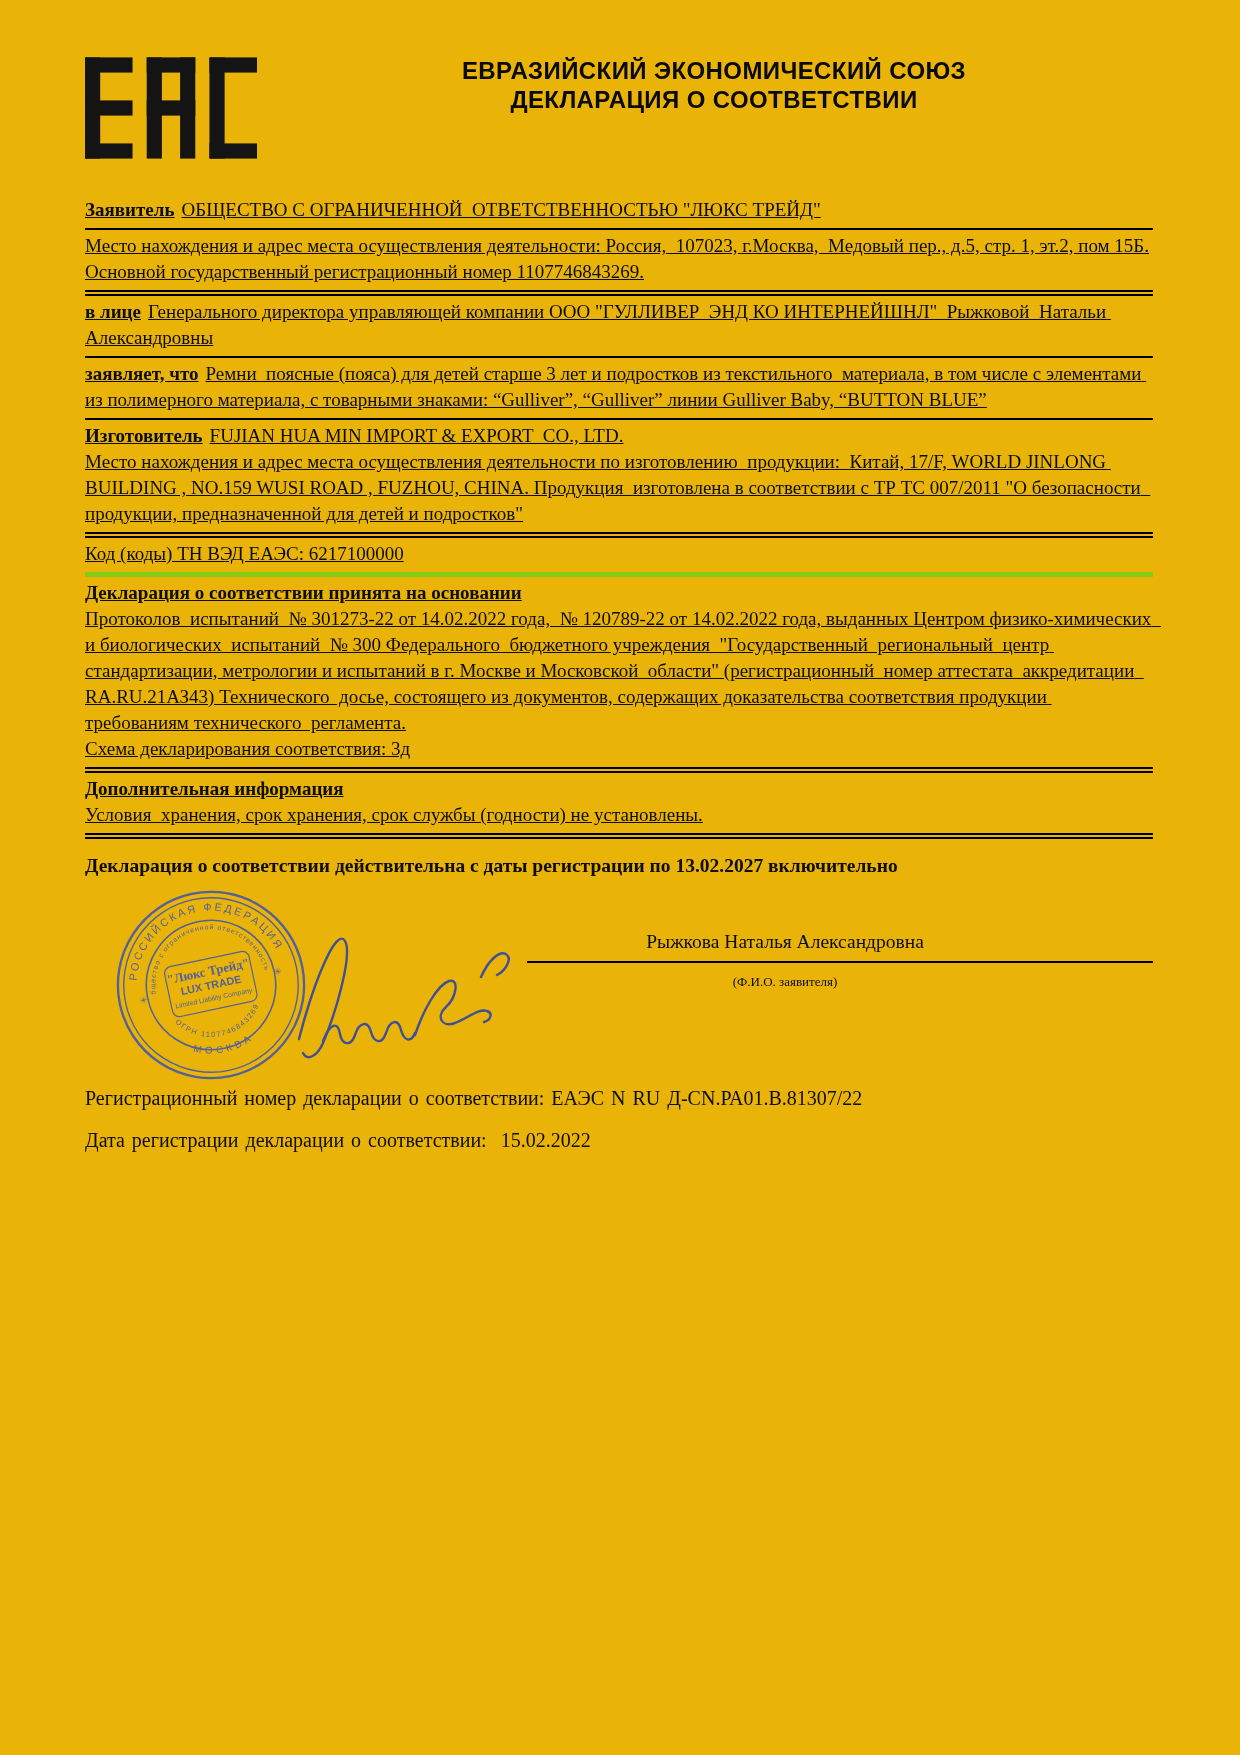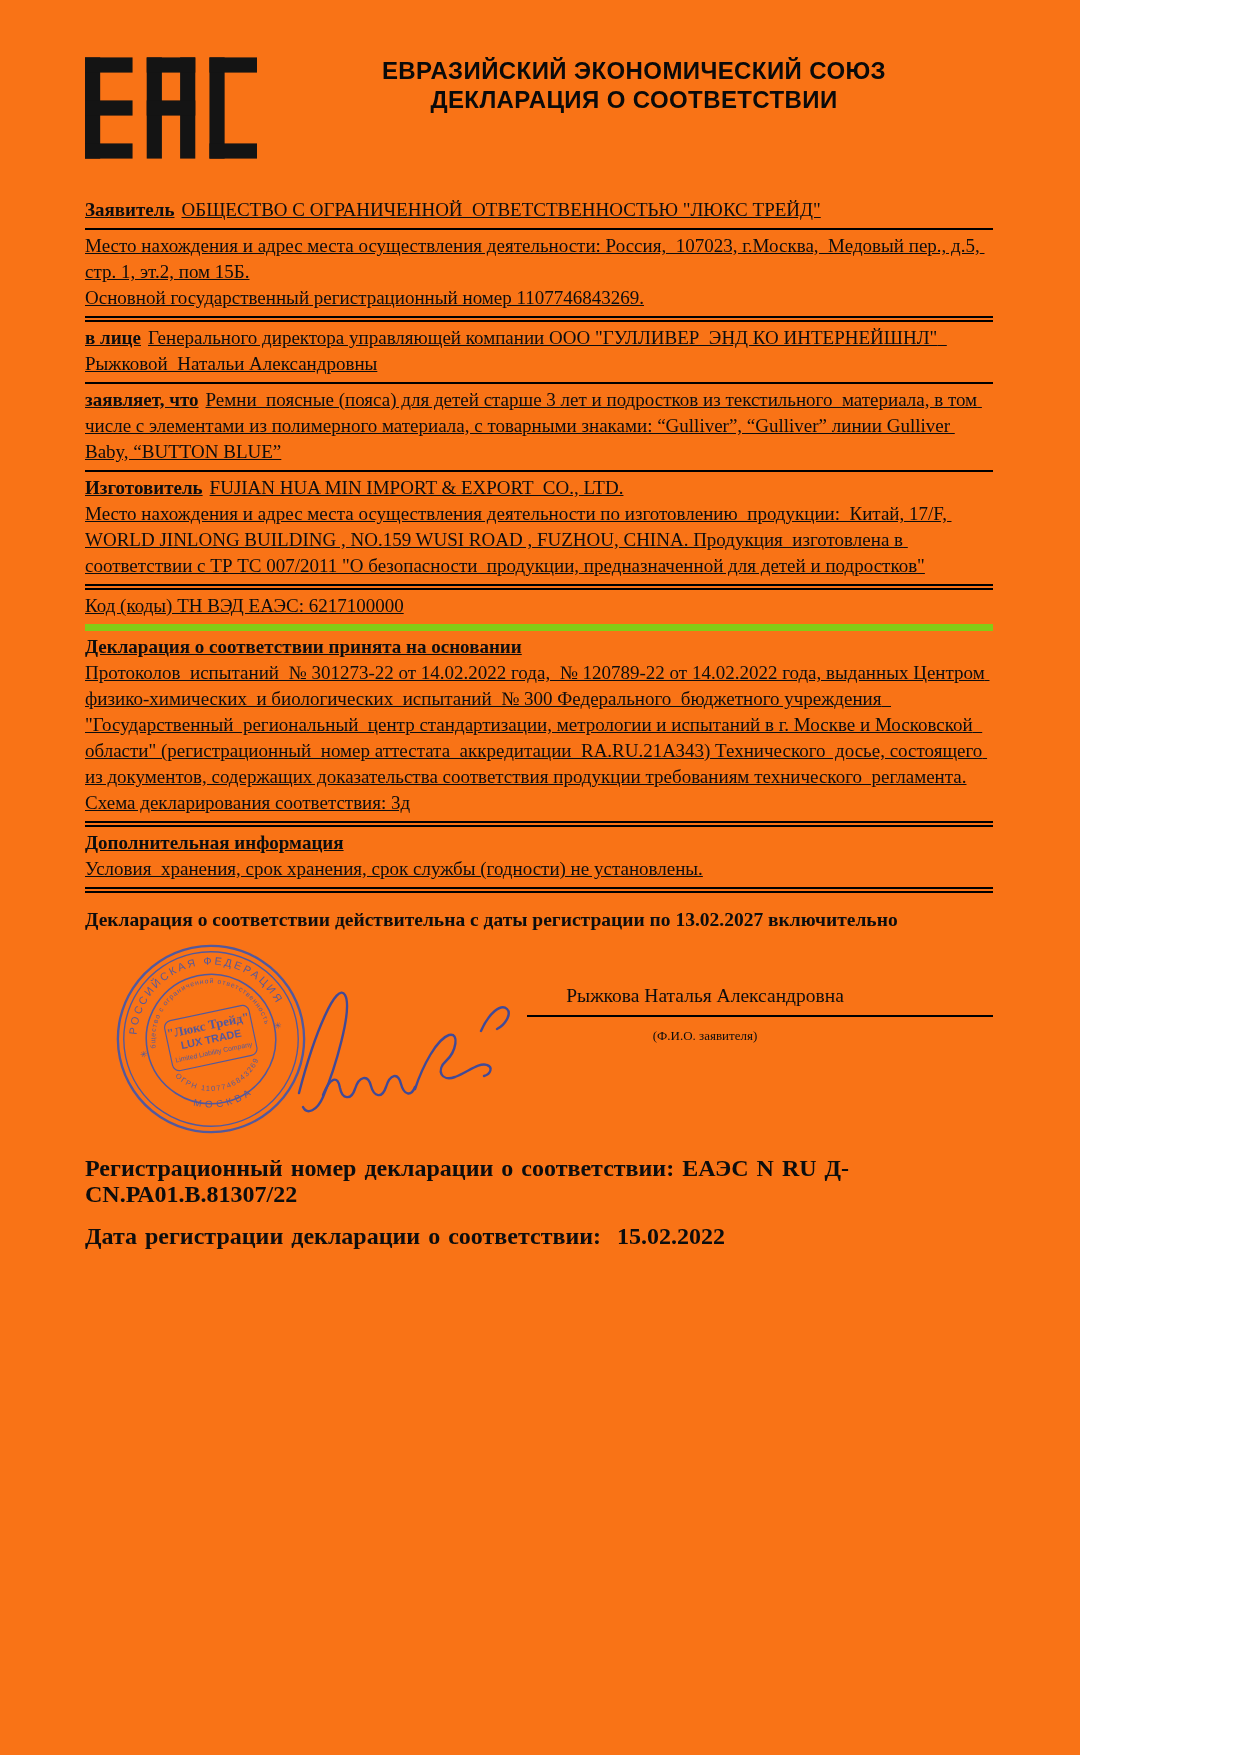--- a/index.html
+++ b/index.html
@@ -1,46 +1,46 @@
 <!DOCTYPE html>
 <html lang="ru"><head>
 <meta charset="utf-8">
 <style>
   html,body{margin:0;padding:0;background:#ffffff;}
   body{width:1240px;height:1755px;overflow:hidden;
        font-family:"Liberation Serif","DejaVu Serif",serif;color:#0d0d0d;}
-  .page{position:relative;width:1080px;height:1755px;background:#f97316;
+  .page{position:relative;width:1240px;height:1755px;background:#eab308;
         padding:52px 87px 0 85px;box-sizing:border-box;}
   
   .doc-header{position:relative;height:118px;}
   .eac-logo{position:absolute;left:0;top:2px;width:172px;height:108px;}
   .titles{position:absolute;left:190px;right:0;top:4px;text-align:center;
           font-family:"Liberation Sans","DejaVu Sans",sans-serif;font-weight:bold;
           font-size:24px;line-height:29px;letter-spacing:.4px;color:#0a0a0a;}
   
   .tbl{margin-top:24px;text-decoration:underline;}
   .row{padding:3px 0 5px;}
   .b-single{border-bottom:2px solid #000;}
-  .b-thick{border-bottom:7px solid #84cc16;}
+  .b-thick{border-bottom:5px solid #84cc16;}
   .b-double{border-bottom:6px double #000;}
   .para{margin:0;font-size:19px;line-height:26px;white-space:pre-wrap;}
   .lbl{font-weight:bold;margin-right:7px;}
   .hdg{margin:0;font-size:19px;line-height:26px;font-weight:bold;}
   
   .validity{margin:14px 0 0;font-size:19.5px;line-height:26px;font-weight:bold;white-space:pre-wrap;}
   
   .sig-block{position:relative;height:200px;margin-top:6px;}
   .stamp{position:absolute;left:28px;top:2px;width:196px;height:196px;transform:rotate(-12deg);opacity:.88;}
   .autograph{position:absolute;left:200px;top:22px;width:255px;height:170px;opacity:.9;}
   .fio{position:absolute;left:442px;right:0;top:44px;text-align:center;}
   .fio .name{font-size:19.5px;line-height:26px;padding-right:110px;}
   .fio .rule{border-bottom:2px solid #000;margin-top:6px;}
   .fio .caption{font-size:13px;line-height:18px;padding-right:110px;margin-top:10px;}
   
-  .reg-line{margin:16px 0 0;font-size:24px;line-height:26px;font-weight:bold;white-space:pre-wrap;word-spacing:2px;}
+  .reg-line{margin:0 0 0;font-size:20px;line-height:26px;font-weight:normal;white-space:pre-wrap;word-spacing:2px;}
   .reg-line.date{margin-top:16px;}
 </style>
 </head>
 <body>
 
 <div class="page">
 
   <div class="doc-header">
     <div class="eac-logo">
       <svg viewBox="0 0 170 100" width="172" height="108" aria-hidden="true">

